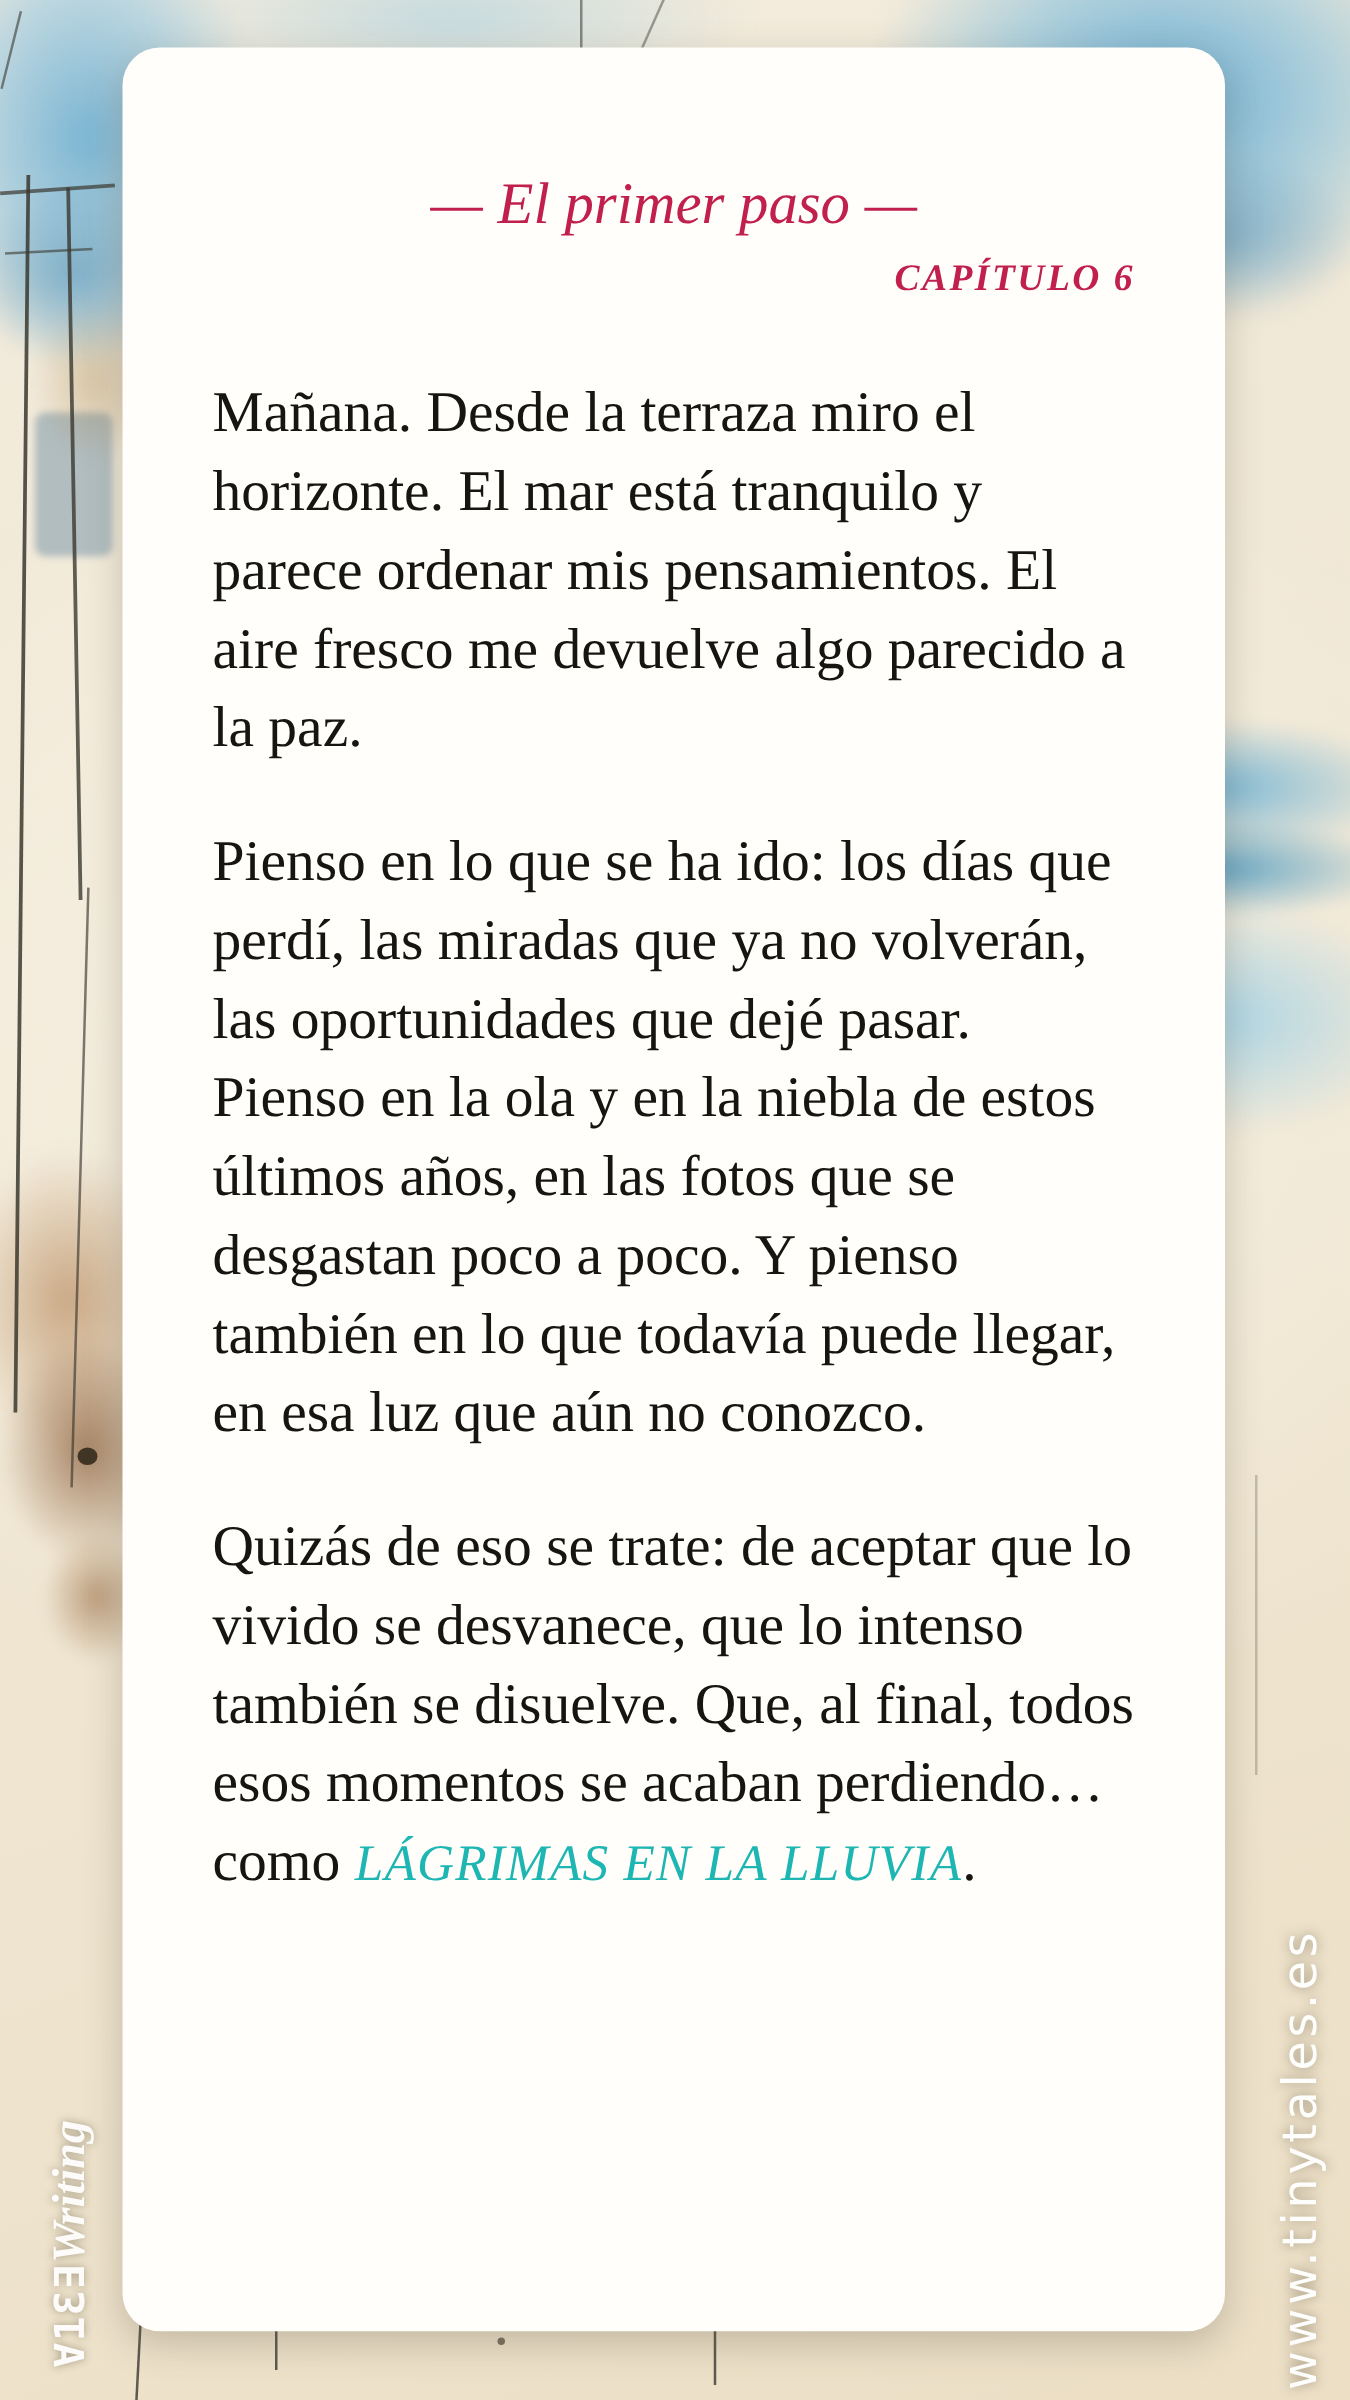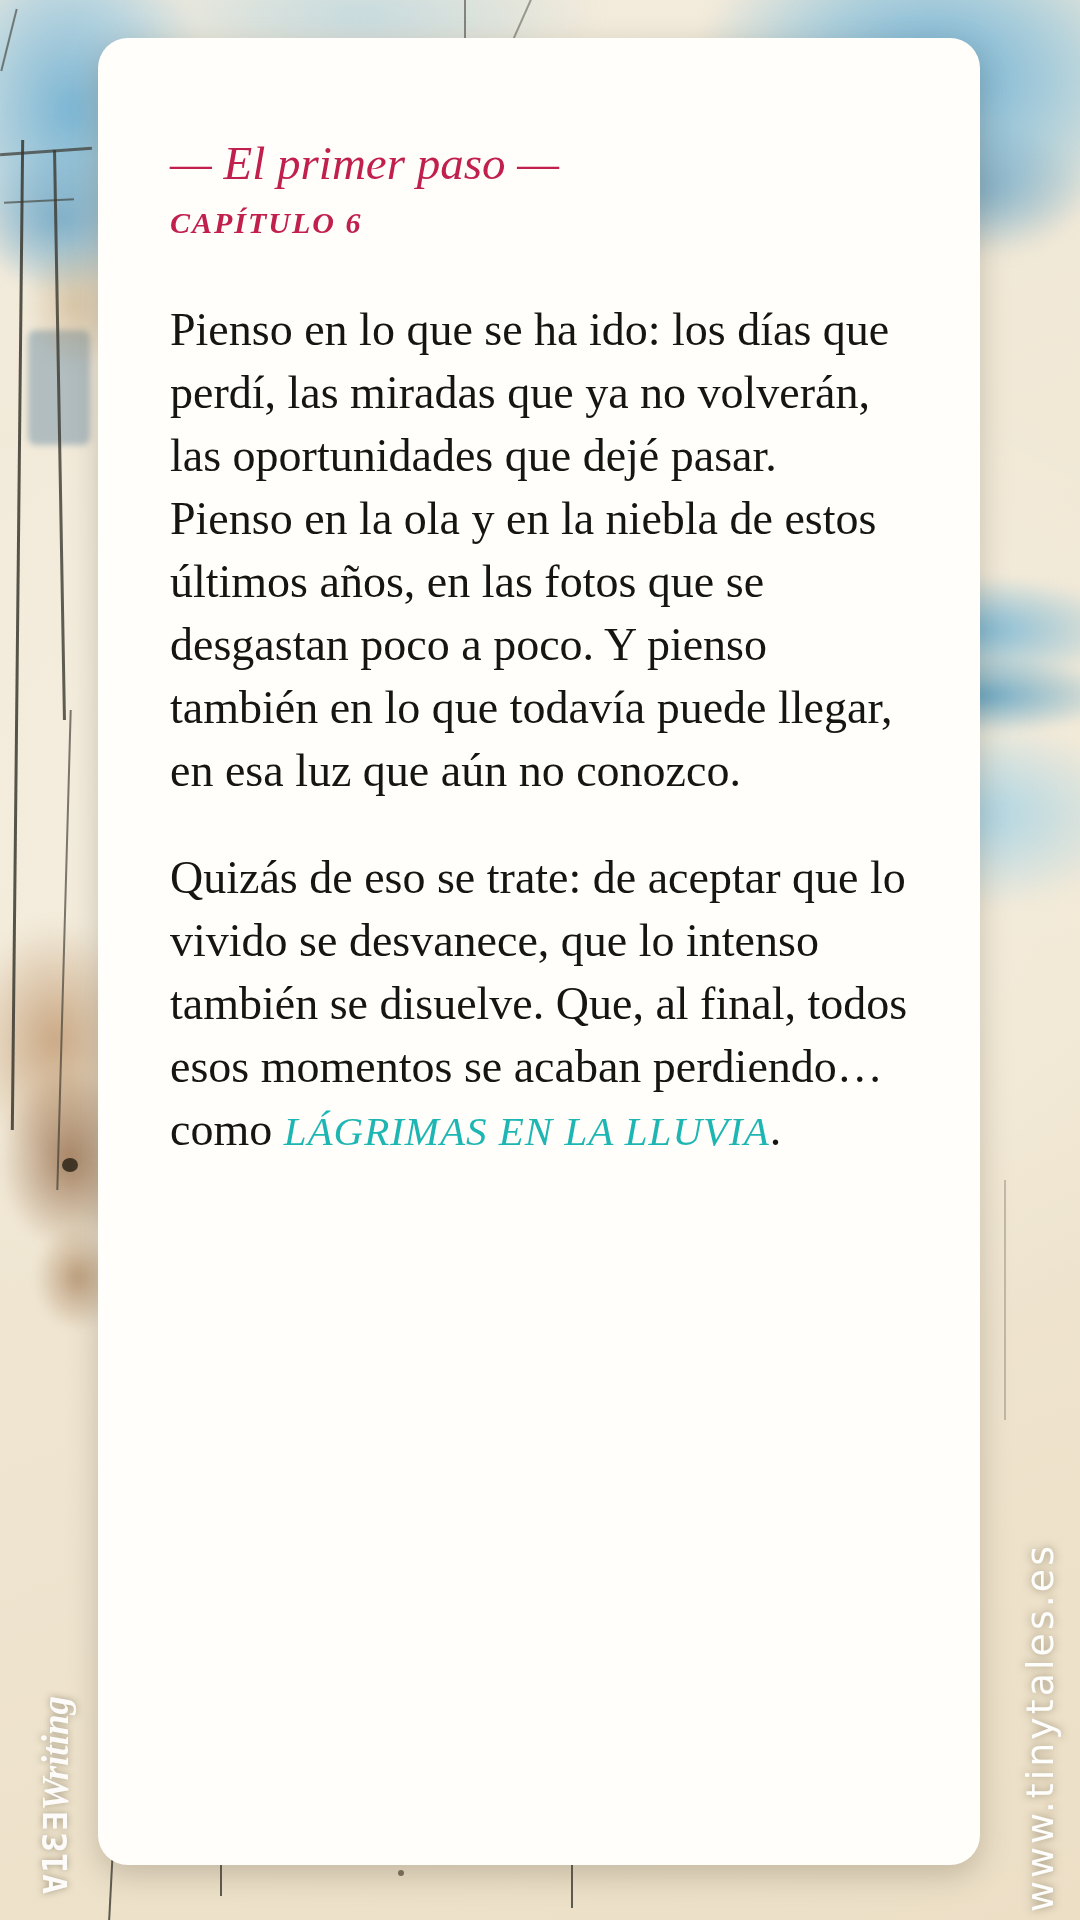--- a/index.html
+++ b/index.html
@@ -72,24 +72,24 @@
   .b1{left:110px;top:1845px;width:2px;height:80px;opacity:.8;transform:rotate(3deg);}
   .b2{left:220px;top:1836px;width:2px;height:60px;opacity:.8;}
   .b3{left:571px;top:1848px;width:2px;height:60px;opacity:.8;}
 
   
   .card{position:absolute;left:98px;top:38px;width:882px;height:1827px;
     background:#fffefb;border-radius:30px;
     box-shadow:0 10px 30px rgba(90,80,60,.28);
     box-sizing:border-box;
     padding:98px 72px 0 72px;}
-  .title{margin:0;
+  .title{margin:0;text-align:center;
     font-style:italic;font-weight:normal;
     font-size:47px;line-height:1.15;color:#c11f4c;}
-  .chapter{margin:16px 0 58px 0;text-align:left;
+  .chapter{margin:16px 0 58px 0;text-align:right;
     font-style:italic;font-weight:bold;
     font-size:30px;letter-spacing:2px;color:#c11f4c;}
   .body-text p{margin:0 0 44px 0;
     font-size:46px;line-height:1.37;color:#17150f;
     text-align:left;}
   .closing .hl{font-style:italic;color:#1eb6b2;font-size:41px;letter-spacing:1px;}
 
   
   .vtext{position:absolute;writing-mode:vertical-rl;transform:rotate(180deg);
     white-space:nowrap;}
@@ -138,20 +138,21 @@
   <div class="ink b3"></div>
   <div class="ink-dot" style="left:570px;top:1852px;width:8px;height:8px;"></div>
   <div class="ink-dot" style="left:62px;top:1158px;width:16px;height:14px;opacity:.85;"></div>
   <div class="ink-dot" style="left:398px;top:1870px;width:6px;height:6px;opacity:.6;"></div>
 
   <div class="card">
     <h1 class="title">— El primer paso —</h1>
     <h2 class="chapter">CAPÍTULO 6</h2>
 
     <div class="body-text">
+      <p>Mañana. Desde la terraza miro el horizonte. El mar está tranquilo y parece ordenar mis pensamientos. El aire fresco me devuelve algo parecido a la paz.</p>
       <p>Pienso en lo que se ha ido: los días que perdí, las miradas que ya no volverán, las oportunidades que dejé pasar. Pienso en la ola y en la niebla de estos últimos años, en las fotos que se desgastan poco a poco. Y pienso también en lo que todavía puede llegar, en esa luz que aún no conozco.</p>
       <p class="closing"><span>Quizás de eso se trate: de aceptar que lo vivido se desvanece, que lo intenso también se disuelve. Que, al final, todos esos momentos se acaban perdiendo… como </span><span class="hl">LÁGRIMAS EN LA LLUVIA</span><span>.</span></p>
     </div>
   </div>
 
   <div class="vtext wm-left"><span class="mark">∀1Ɛ∃</span><span class="name">Writing</span></div>
 
   <div class="vtext wm-right">www.tinytales.es</div>
 
 </div>

